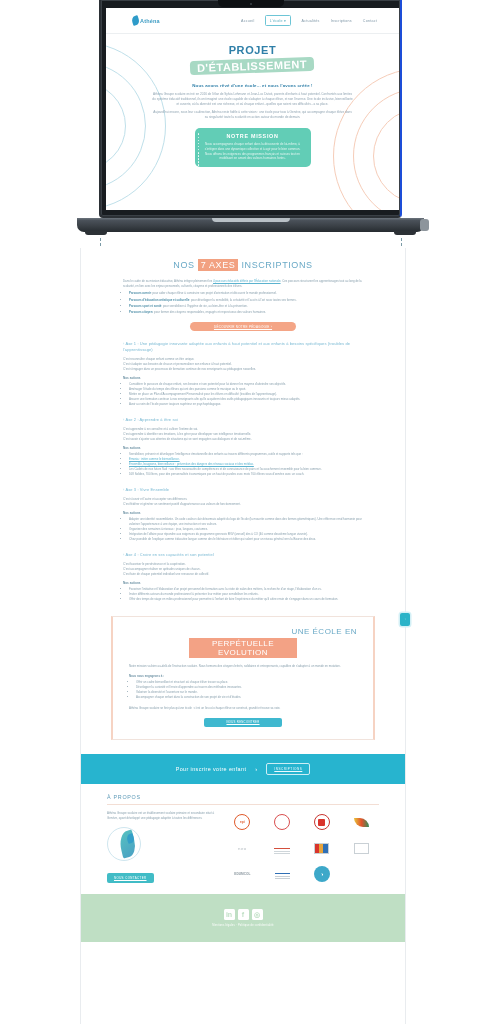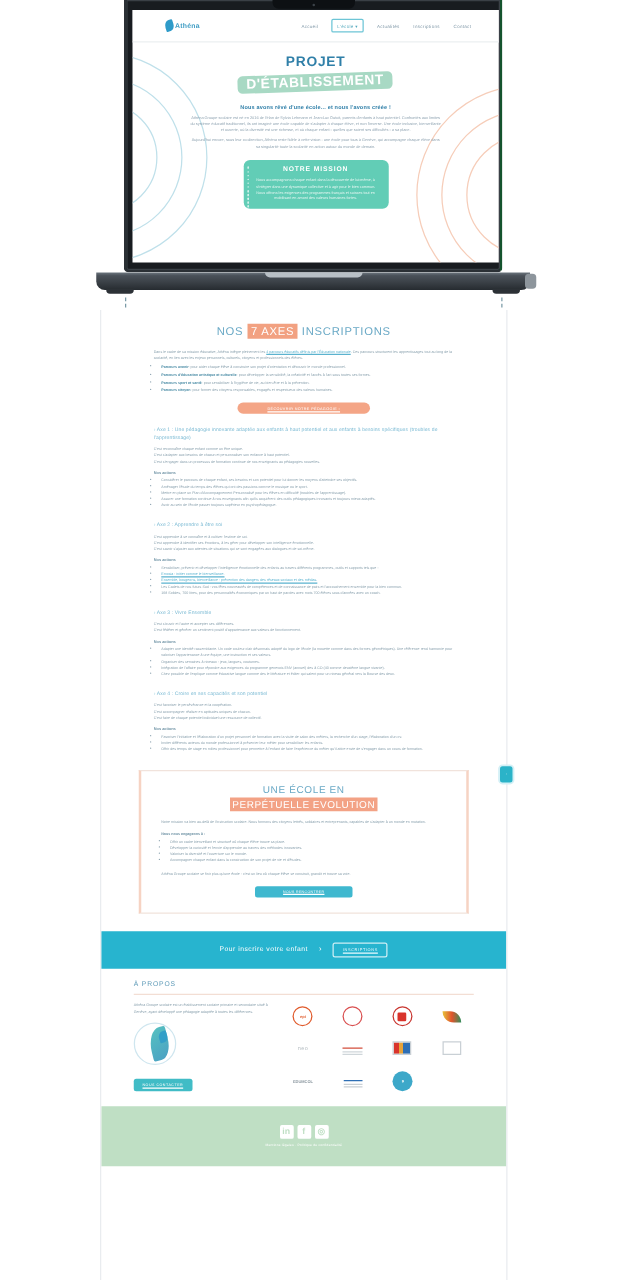--- a/index.html
+++ b/index.html
@@ -4,21 +4,21 @@
 <style>
   * { box-sizing: border-box; margin: 0; padding: 0; }
   html, body { width: 501px; height: 1024px; background: #ffffff; }
   body { font-family: "Liberation Sans", sans-serif; position: relative; overflow: hidden; }
 
   
   #laptop-mockup { position: absolute; left: 0; top: 0; width: 501px; height: 243px; background:#fff; }
   .lid {
     position: absolute; left: 99px; top: 0; width: 303px; height: 218px;
     background: #181c20; border-radius: 0 0 4px 4px;
-    border-left: 2px solid #2b3035; border-right: 2px solid #14532d; border-bottom: 2px solid #2b3035;
+    border-left: 2px solid #2b3035; border-right: 2px solid #1d4ed8; border-bottom: 2px solid #2b3035;
     box-shadow: inset 0 0 0 1px #3a4046;
   }
   .notch { position:absolute; left:50%; top:0; transform:translateX(-50%); width:66px; height:7px;
            background:#0d1013; border-radius:0 0 5px 5px; }
   .camera { position:absolute; left:50%; top:2.6px; transform:translateX(-50%); width:2px;height:2px;
             background:#3b4248; border-radius:50%;}
   .screen { position:absolute; left:5px; top:8px; width:293px; height:202px; background:#fff; overflow:hidden; }
   .base {
     position:absolute; left:77px; top:218px; width:347px; height:14px;
     background: linear-gradient(180deg,#6c757e 0%,#4a5159 18%,#3b4147 55%,#262b30 100%);
@@ -70,22 +70,22 @@
   .axis { padding-top:10px; }
   .axis-h { font-size:4px; color:#79b9d3; letter-spacing:.1px; line-height:1.5;}
   .axis-h .chev { color:#a9d6e4; }
   .axis-lead { margin-top:4px; font-size:2.9px; line-height:1.75; color:#8aa1ae;}
   .axis-sub { margin-top:4px; font-size:3.1px; font-weight:bold; color:#6f93a5;}
   .axis-list { margin:2px 0 0 6px; font-size:2.9px; line-height:1.7; color:#8aa1ae;}
   .axis-list a { color:#5bb3cf; text-decoration:underline; }
 
   .evo-wrap { margin:14px 30px 0; border-top:1px solid #f1e3dc; border-bottom:1px solid #f1e3dc;
               border-left:2px solid #f6d3c3; border-right:2px solid #f6d3c3; padding:10px 16px 12px; }
-  .evo-t1 { text-align:center; font-size:8px; color:#6aa9c6; letter-spacing:.5px;}
-  .evo-t2 { display:block; margin:2px auto 0; width:118px; text-align:center; background:#f3a285; color:#fff;
+  .evo-t1 { text-align:right; font-size:8px; color:#6aa9c6; letter-spacing:.5px;}
+  .evo-t2 { display:block; margin:2px auto 0; width:108px; text-align:center; background:#f3a285; color:#fff;
             font-size:8px; letter-spacing:.4px; padding:1px 0; }
   .evo-p { margin-top:6px; font-size:2.9px; line-height:1.75; color:#8aa1ae;}
   .evo-sub { margin-top:5px; font-size:2.9px; font-weight:bold; color:#6f93a5;}
   .evo-list { margin:2px 0 0 7px; font-size:2.9px; line-height:1.7; color:#8aa1ae;}
   .btn-teal-sm { display:block; width:78px; margin:7px auto 0; text-align:center; font-size:2.8px;
                  color:#fff; background:#3fb8cf; border-radius:2px; padding:2.6px 0; letter-spacing:.3px;}
 
   .cta-bar { margin-top:14px; height:30px; background:#27b4cf; display:flex; align-items:center; justify-content:center; gap:9px;}
   .cta-txt { font-size:5.4px; color:#fff; letter-spacing:.4px; }
   .cta-arrow { font-size:6px; color:#fff; }

